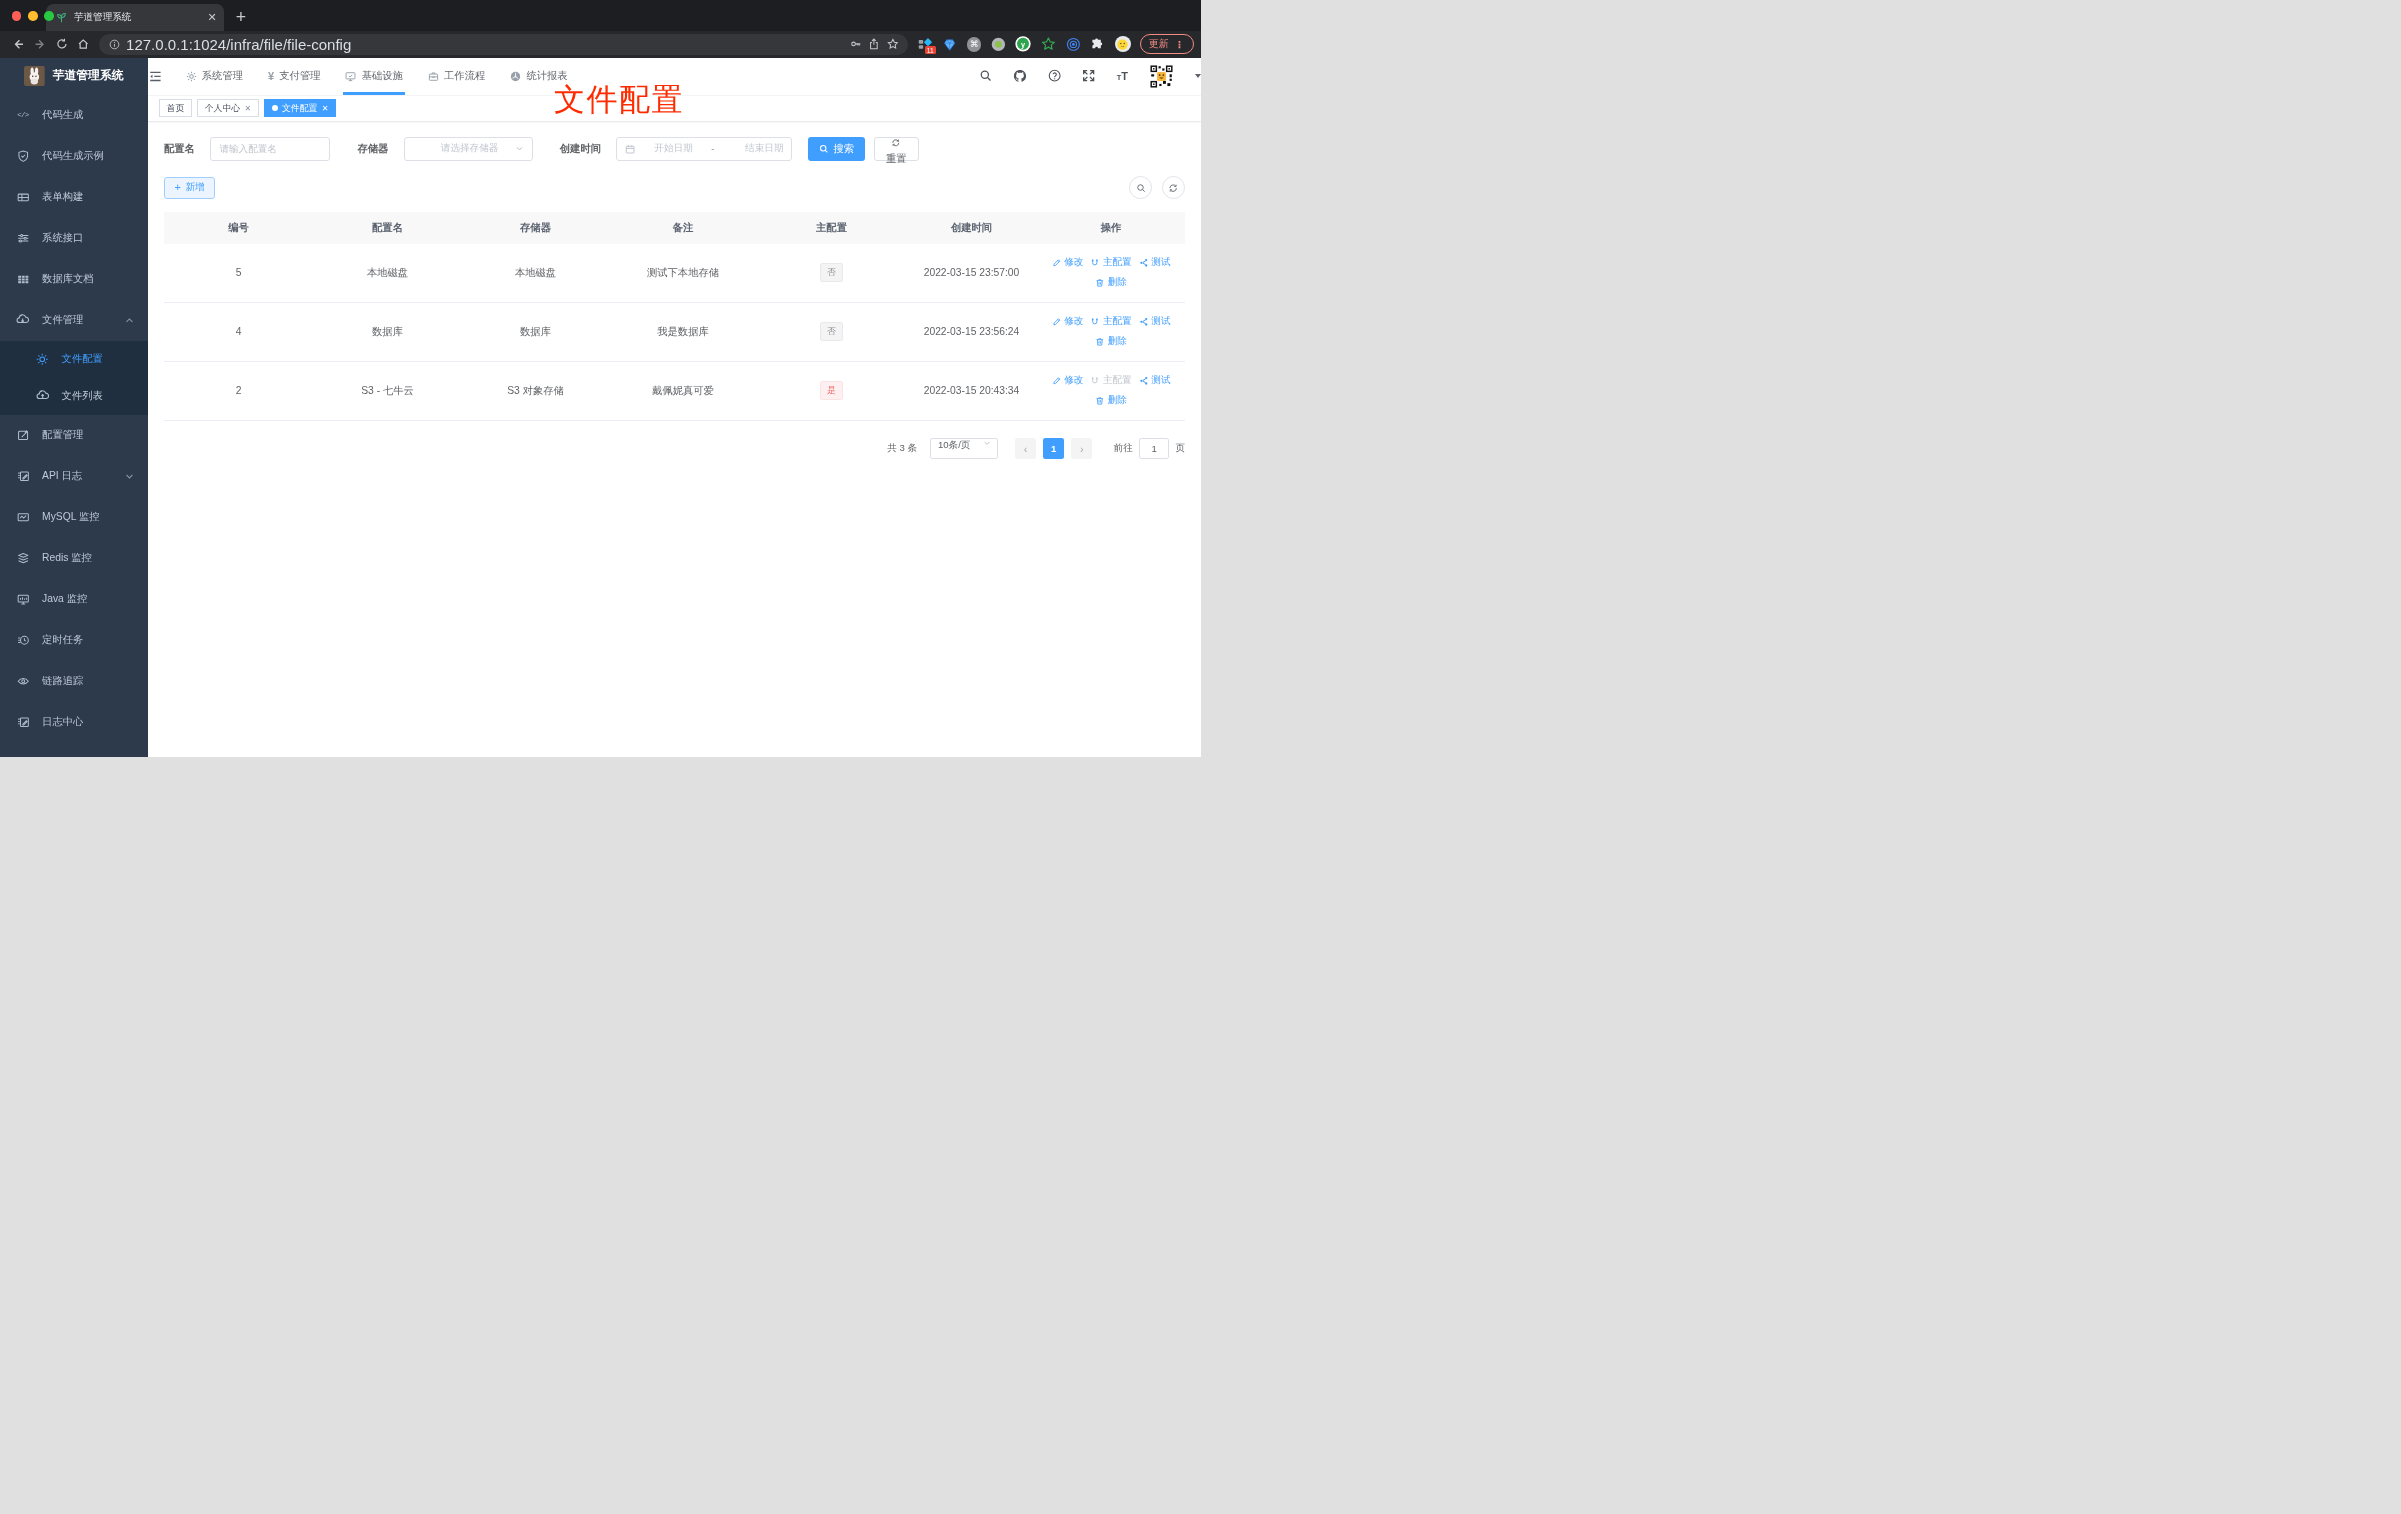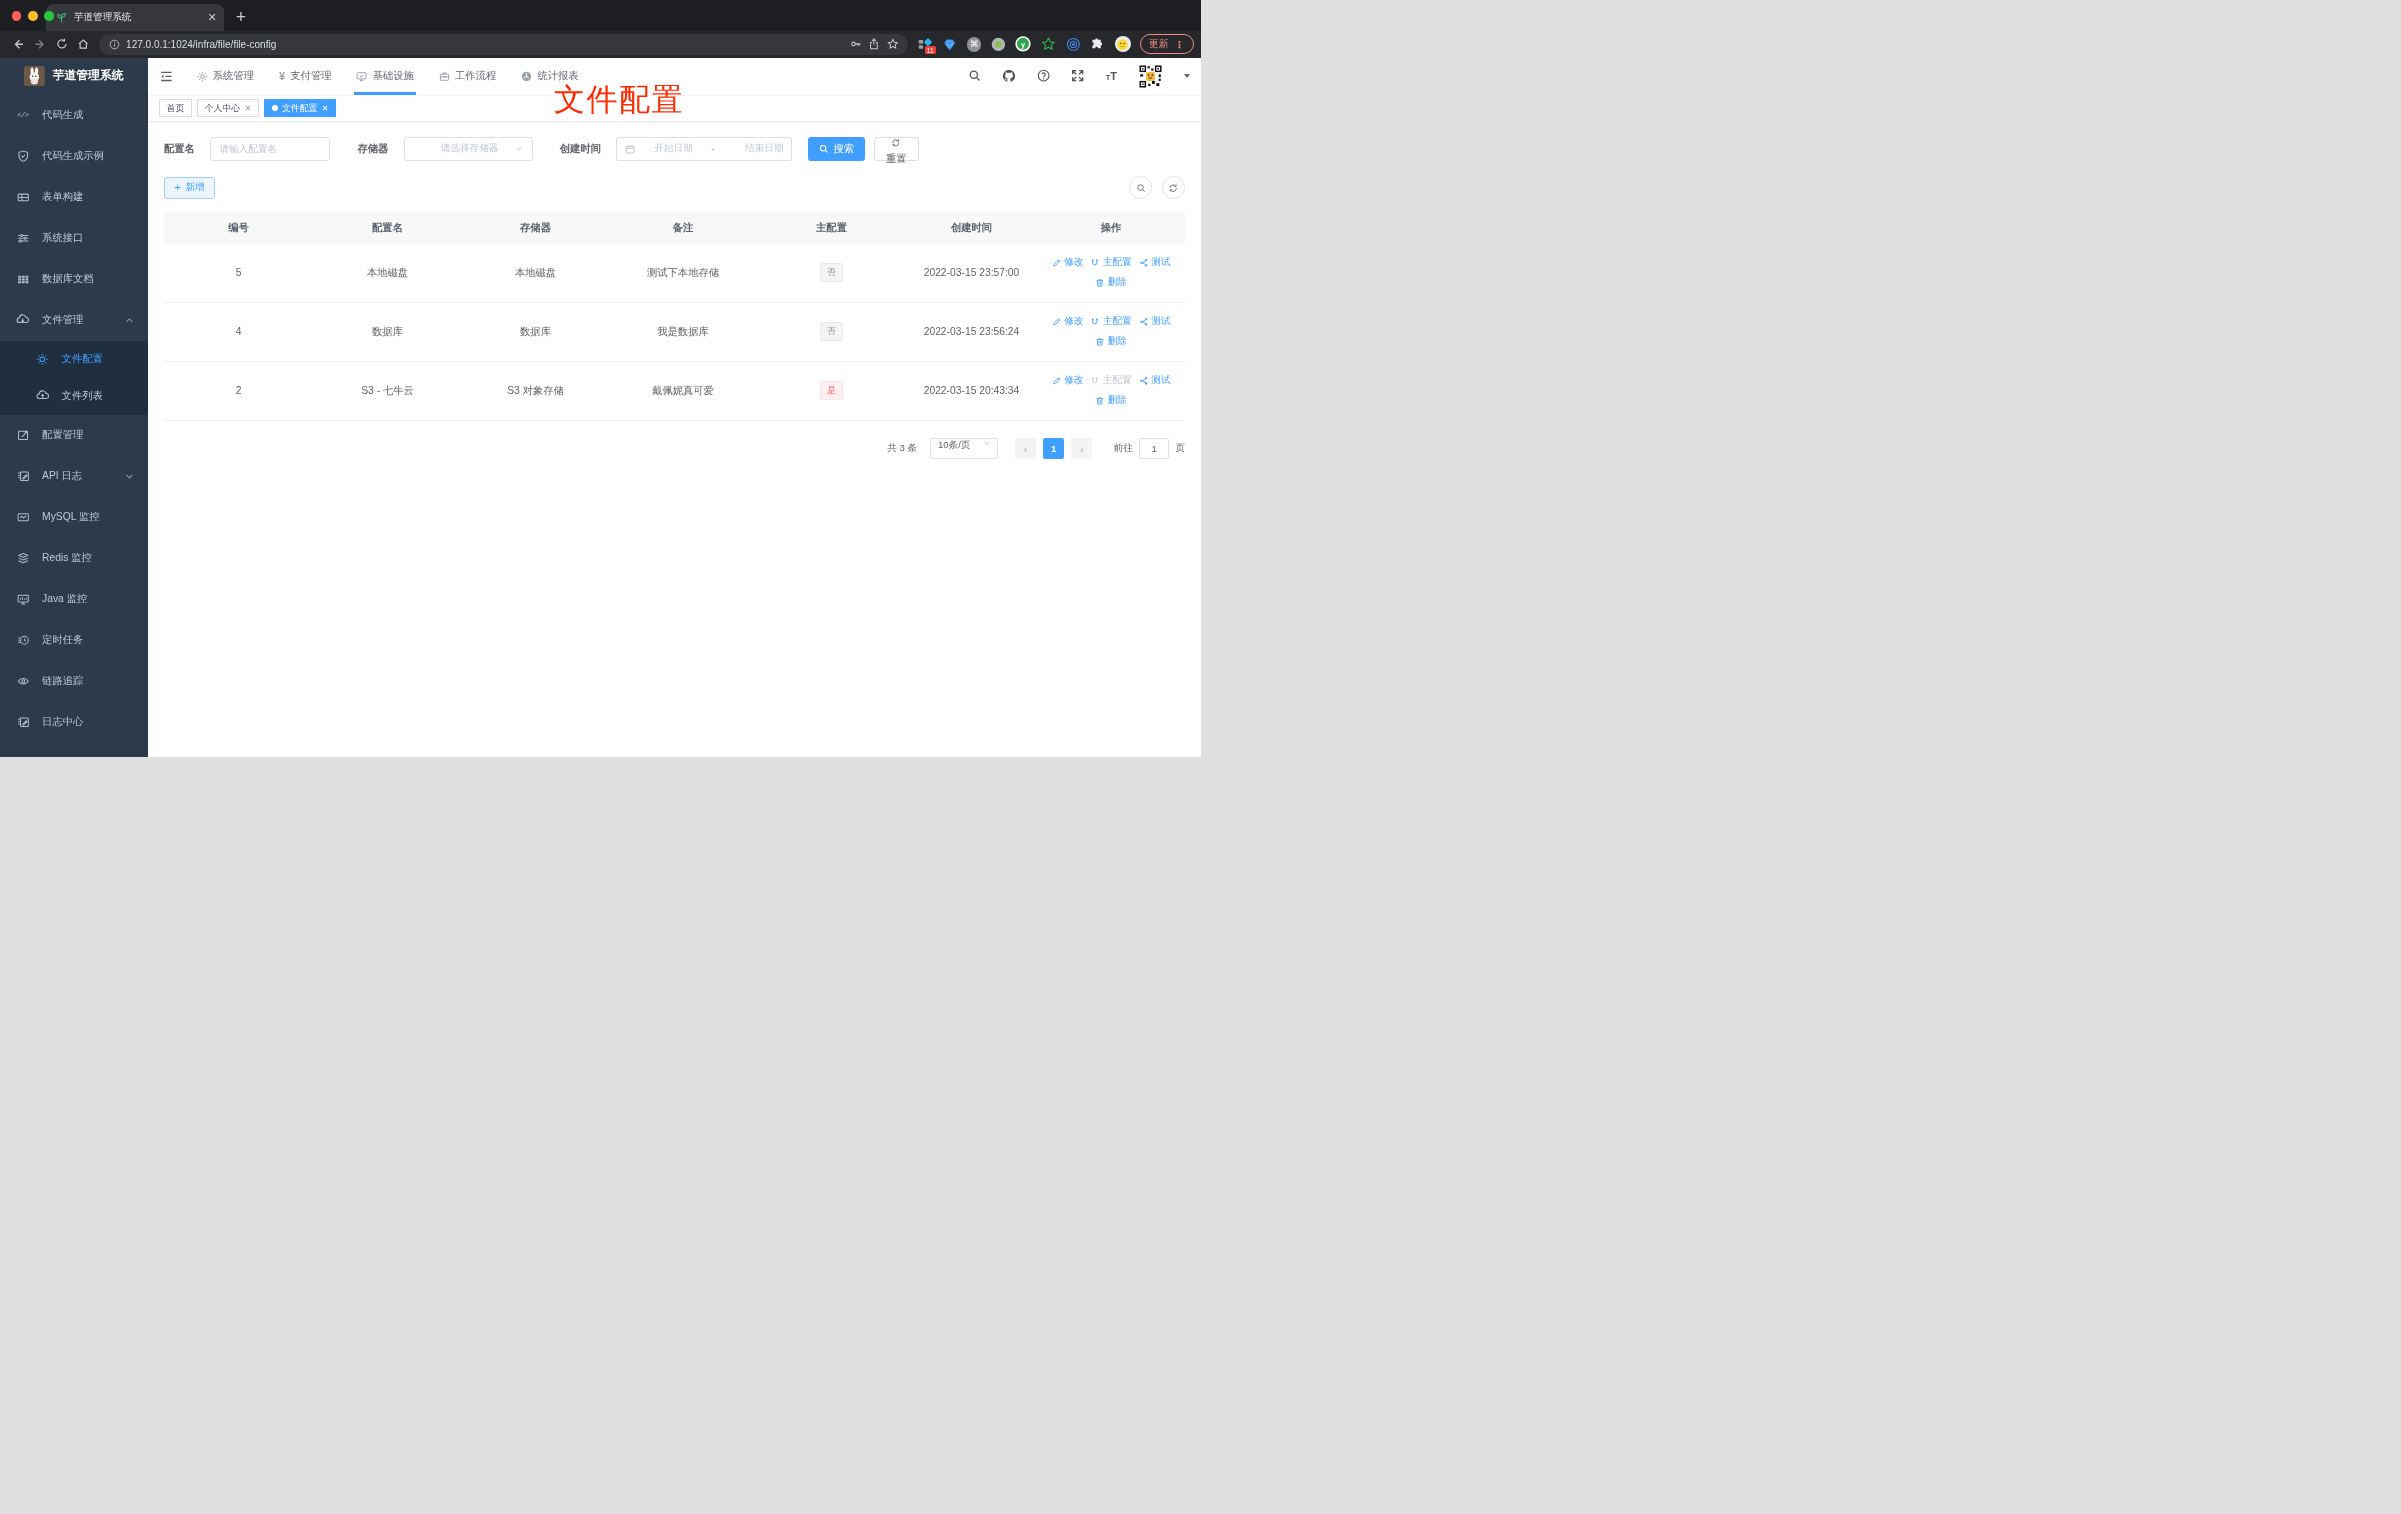--- a/index.html
+++ b/index.html
@@ -13,21 +13,21 @@
   .l-close{background:#ff5f57}.l-min{background:#febc2e}.l-zoom{background:#28c840}
   .tab { margin-left:46px; width:178px; height:26.6px; background:#35373b; border-radius:7.4px 7.4px 0 0;
          display:flex; align-items:center; gap:6.6px; padding:0 7.4px 0 10.3px; }
   .tab-title { color:#e8eaed; font-size:9.6px; flex:1; white-space:nowrap; overflow:hidden; }
   .tab-close { color:#c7cacd; font-size:11px; line-height:1; }
   .newtab { color:#c7cacd; font-size:17.7px; margin:0 0 4.4px 11.8px; line-height:1; }
   .toolbar { height:26.6px; background:#27282b; display:flex; align-items:center; padding:0 7.4px; }
   .tb-ic { color:#c7cacd; width:22px; display:flex; justify-content:center; align-items:center; }
   .urlbar { height:21.4px; background:#35373b; border-radius:11px; width:817px; display:flex;
             align-items:center; padding:0 9.6px; gap:6.6px; margin-left:4.4px; }
-  .url { color:#dadfe3; font-size:10px; flex:1; }
+  .url { color:#dadfe3; font-size:15px; flex:1; }
   .url-ic { color:#c2c5c9; display:flex; }
   .ext { display:flex; align-items:center; gap:8.9px; margin-left:8.9px; }
   .ext-ic { display:flex; align-items:center; justify-content:center; width:16px; height:16px; position:relative; }
   .badge { position:absolute; right:-3px; bottom:-2.2px; background:#e94335; color:#fff; font-size:6.6px;
            padding:0.7px 2.2px; border-radius:1.5px; line-height:1.1; }
   .circle-ic { border-radius:50%; display:flex; align-items:center; justify-content:center; }
   .update-pill { border:1.5px solid #f28b82; color:#f28b82; border-radius:11px; height:20px; display:flex;
                  align-items:center; gap:5.9px; padding:0 8px; font-size:10px; margin-left:8.9px; white-space:nowrap; }
 
   
@@ -39,21 +39,21 @@
   .s-item { height:41px; display:flex; align-items:center; padding-left:15.5px; color:#bfcbd9; font-size:10.3px;
             position:relative; cursor:pointer; white-space:nowrap; }
   .s-ic { width:14.8px; height:14.8px; margin-right:11.8px; display:flex; align-items:center; justify-content:center;
           color:#aebdd1; flex-shrink:0; }
   .s-sub { background:#202f3f; }
   .s-sub .s-item { height:37px; padding-left:35px; }
   .s-item.active, .s-item.active .s-ic { color:#409eff; }
   .chev-r { position:absolute; right:14px; color:#8b98a8; display:flex; }
 
   .main { flex:1; display:flex; flex-direction:column; position:relative; background:#fff; min-width:0; }
-  .app-header { height:38px; display:flex; align-items:center; padding:0 11px; border-bottom:0.7px solid #f2f4f6; }
+  .app-header { height:38px; display:flex; align-items:center; padding:0 0; border-bottom:0.7px solid #f2f4f6; }
   .fold { color:#5a5e66; margin-right:10.3px; display:flex; }
   .topnav { display:flex; height:100%; }
   .tn-item { display:flex; align-items:center; gap:5.2px; padding:0 12.5px; font-size:10.3px; color:#63666d;
              position:relative; cursor:pointer; white-space:nowrap; }
   .tn-ic { color:#9aa0aa; display:flex; }
   .tn-item.active::after { content:""; position:absolute; left:10.3px; right:10.3px; bottom:0; height:2.2px; background:#409eff; }
   .hdr-right { margin-left:auto; display:flex; align-items:center; gap:21px; color:#4e535a; }
   .qr { width:25px; height:25px; border-radius:3px; overflow:hidden; flex-shrink:0; }
   .caret { width:0; height:0; border-left:3.7px solid transparent; border-right:3.7px solid transparent;
            border-top:4.4px solid #5f646b; }

